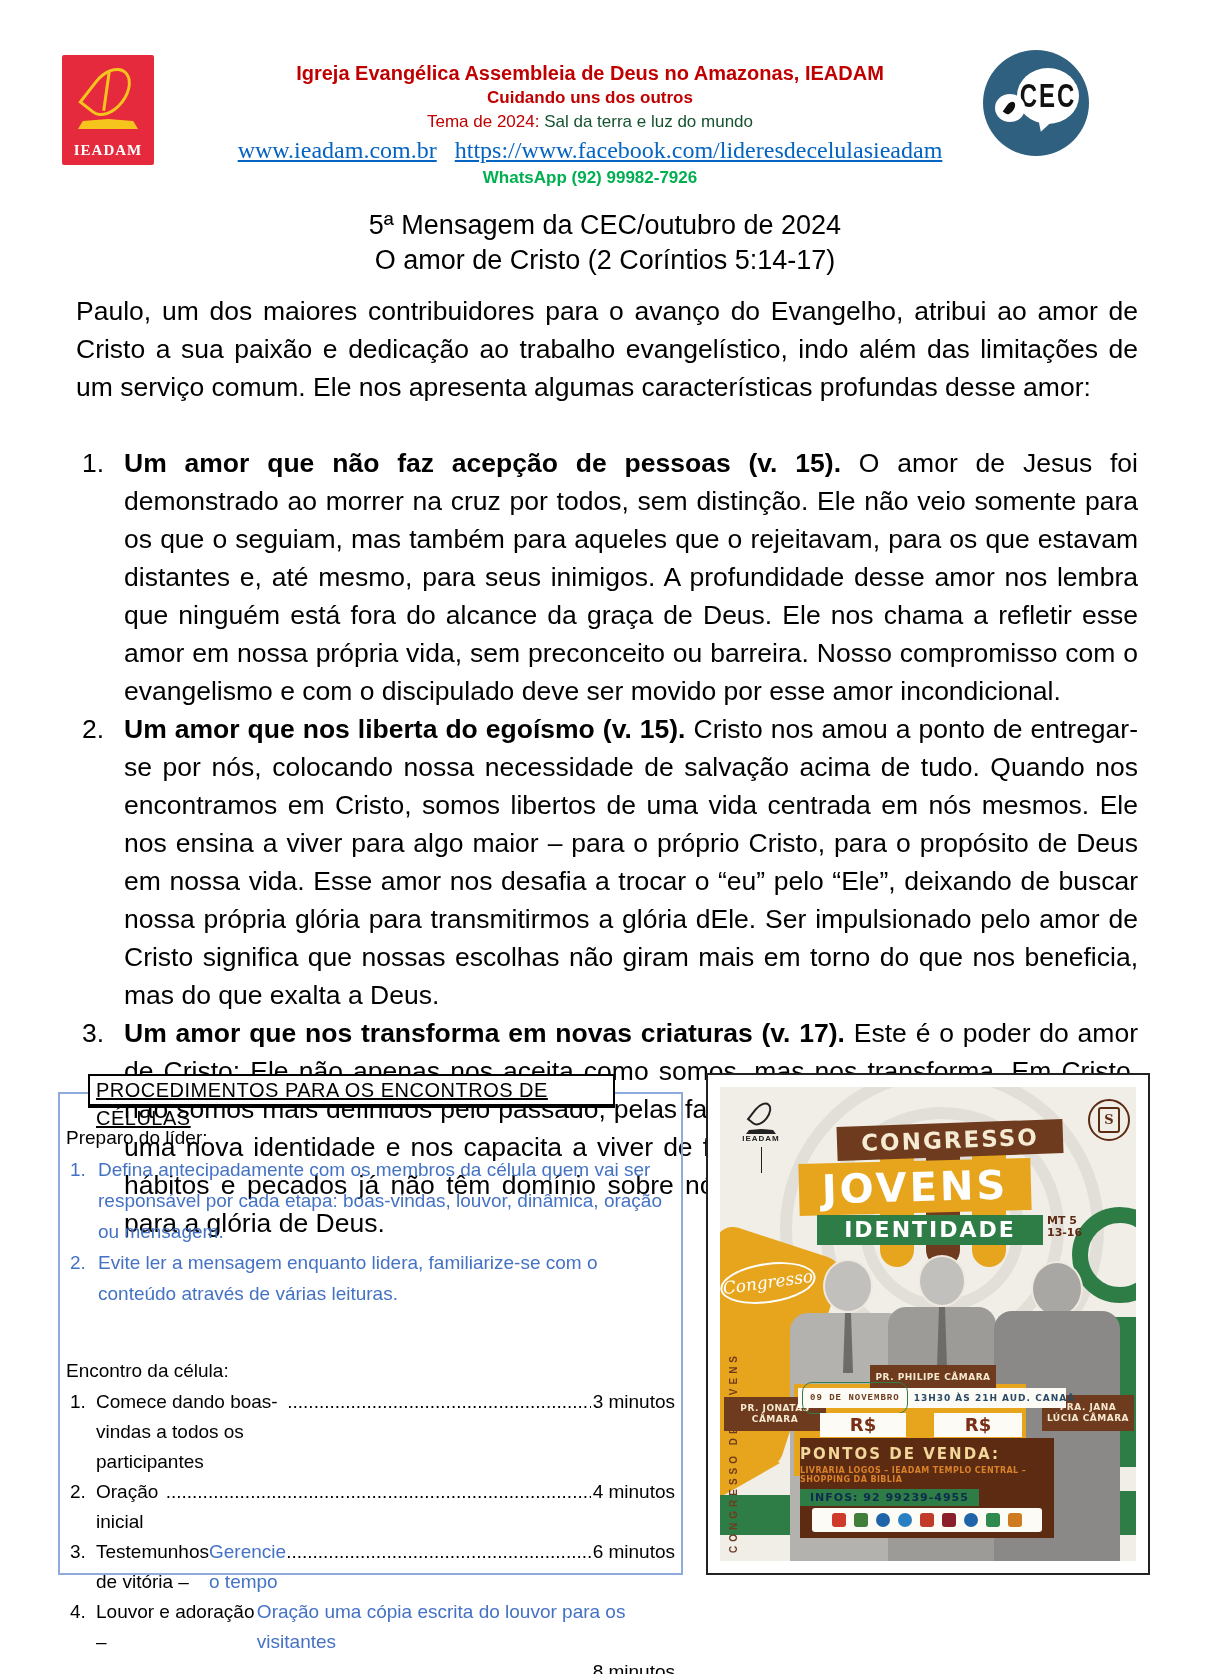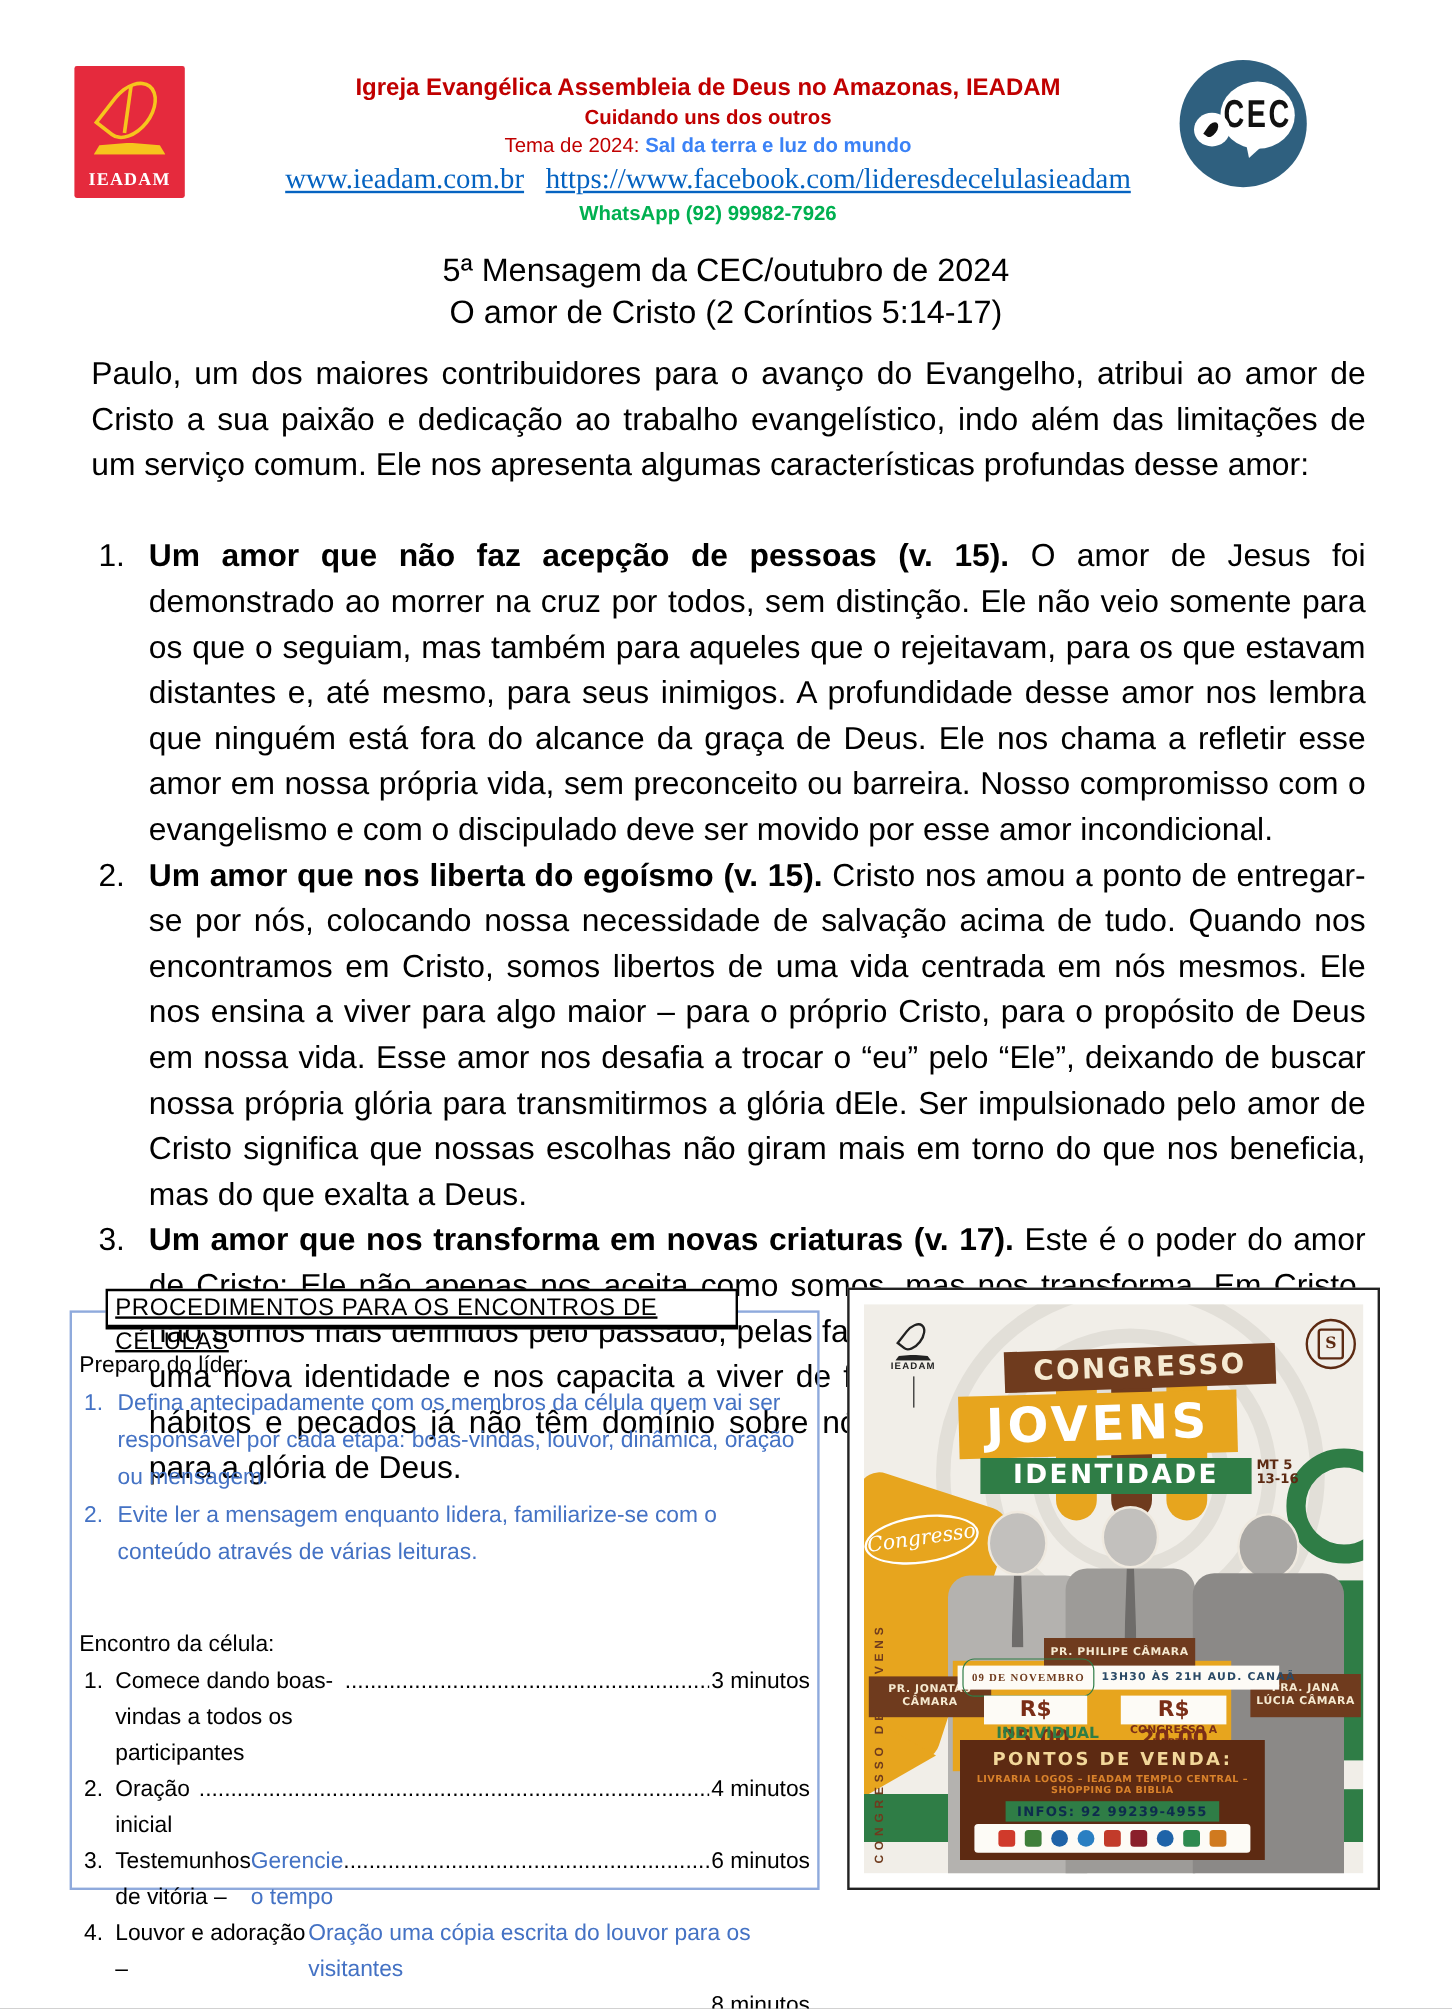--- a/index.html
+++ b/index.html
@@ -31,21 +31,21 @@
   }
   .ieadam-logo-label {
     position:absolute; left:0; right:0; bottom:6px; color:#fff;
     font-family:"Liberation Serif", serif; font-weight:bold; font-size:15px; letter-spacing:1px;
   }
   .header-center { position:absolute; left:170px; right:200px; top:60px; text-align:center; }
   .org-line  { color:#c00000; font-weight:bold; font-size:20px; line-height:26px; }
   .motto-line{ color:#c00000; font-weight:bold; font-size:17px; line-height:24px; }
   .theme-line{ font-size:17px; line-height:24px; }
   .theme-label { color:#c00000; }
-  .theme-value { color:#3b82f6; font-weight:bold; }
+  .theme-value { color:#14532d; font-weight:normal; }
   .links-line { font-family:"Liberation Serif", serif; font-size:24px; line-height:32px; }
   .links-line a { color:#0563c1; text-decoration:underline; }
   .link-gap { display:inline-block; width:18px; }
   .whatsapp-line { color:#00b050; font-weight:bold; font-size:17px; line-height:24px; }
   .cec-logo {
     position:absolute; left:983px; top:50px; width:106px; height:106px;
     border-radius:50%; background:#2f607f;
   }
   .cec-bub1 {
     position:absolute; left:34px; top:18px; width:62px; height:56px; background:#fff;
@@ -172,34 +172,34 @@
   .tag-c { left:150px; top:278px; width:126px; height:24px; }
   .tag-l { left:4px;  top:310px; width:102px; height:34px; }
   .tag-r { left:322px; top:308px; width:92px; height:36px; }
   .yellow-panel { position:absolute; left:74px; top:297px; width:232px; height:92px; background:#e7a51e; z-index:5; }
   .date-strip {
     position:absolute; left:78px; top:301px; width:268px; height:20px; background:#fdfbf6; z-index:7;
     display:flex; align-items:center; gap:6px; padding:0 4px; box-sizing:border-box;
   }
   .date-pill {
     border:1.5px solid #2f7d46; border-radius:10px; color:#6f3b1e; font-weight:bold; font-size:9px;
-    padding:10px 7px; letter-spacing:1px; white-space:nowrap; font-family:Liberation Serif, serif;
+    padding:10px 7px; letter-spacing:1px; white-space:nowrap; font-family:Liberation Mono, monospace;
   }
   .time-venue { color:#2b4a66; font-weight:bold; font-size:9px; letter-spacing:1px; white-space:nowrap; font-family:"DejaVu Sans", sans-serif; }
   .price1-box {
     position:absolute; left:100px; top:326px; width:86px; height:24px; background:#fdfbf6; z-index:7;
     color:#7a2e18; font-family:"DejaVu Sans", sans-serif; font-weight:bold; font-size:18px; text-align:center; line-height:24px;
   }
   .price1-label { position:absolute; left:100px; top:350px; width:106px; z-index:7; color:#2f7d46; font-weight:bold; font-size:13px; text-align:center; font-family:"DejaVu Sans", sans-serif; }
   .price2-box {
     position:absolute; left:214px; top:326px; width:88px; height:24px; background:#fdfbf6; z-index:7;
     color:#7a2e18; font-family:"DejaVu Sans", sans-serif; font-weight:bold; font-size:18px; text-align:center; line-height:24px;
   }
   .price2-label { position:absolute; left:206px; top:350px; width:104px; z-index:7; color:#7a2e18; font-weight:bold; font-size:9px; line-height:11px; text-align:center; font-family:"DejaVu Sans", sans-serif; }
-  .footer-brown { position:absolute; left:80px; top:363px; width:254px; height:100px; background:#5d2a12; z-index:8; text-align:center; }
+  .footer-brown { position:absolute; left:80px; top:351px; width:254px; height:100px; background:#5d2a12; z-index:8; }
   .pontos-label { color:#f2d79a; font-family:"DejaVu Sans", sans-serif; font-weight:bold; font-size:15px; letter-spacing:2px; margin-top:7px; }
   .pontos-value { color:#d9822b; font-weight:bold; font-size:8px; letter-spacing:0.4px; margin-top:3px; font-family:"DejaVu Sans", sans-serif; }
   .infos-pill { display:inline-block; background:#2f7d46; color:#0e2c4e; font-family:"DejaVu Sans", sans-serif; font-weight:bold; font-size:11px; letter-spacing:1px; padding:2px 10px; margin-top:5px; }
   .sponsor-strip { position:absolute; left:12px; right:12px; bottom:6px; height:24px; background:#fdfbf6; border-radius:3px; display:flex; align-items:center; justify-content:center; gap:8px; }
   .sponsor { width:14px; height:14px; border-radius:3px; }
   .sp-round { border-radius:50%; }
   .green-bl { position:absolute; left:0; top:408px; width:112px; height:40px; background:#2f7d46; z-index:2; }
   .green-br { position:absolute; left:398px; top:404px; width:18px; height:44px; background:#2f7d46; z-index:2; }
   .yellow-zig { position:absolute; left:-10px; top:336px; width:0; height:0; z-index:2;
     border-top:40px solid transparent; border-bottom:40px solid transparent; border-left:70px solid #e7a51e; }

